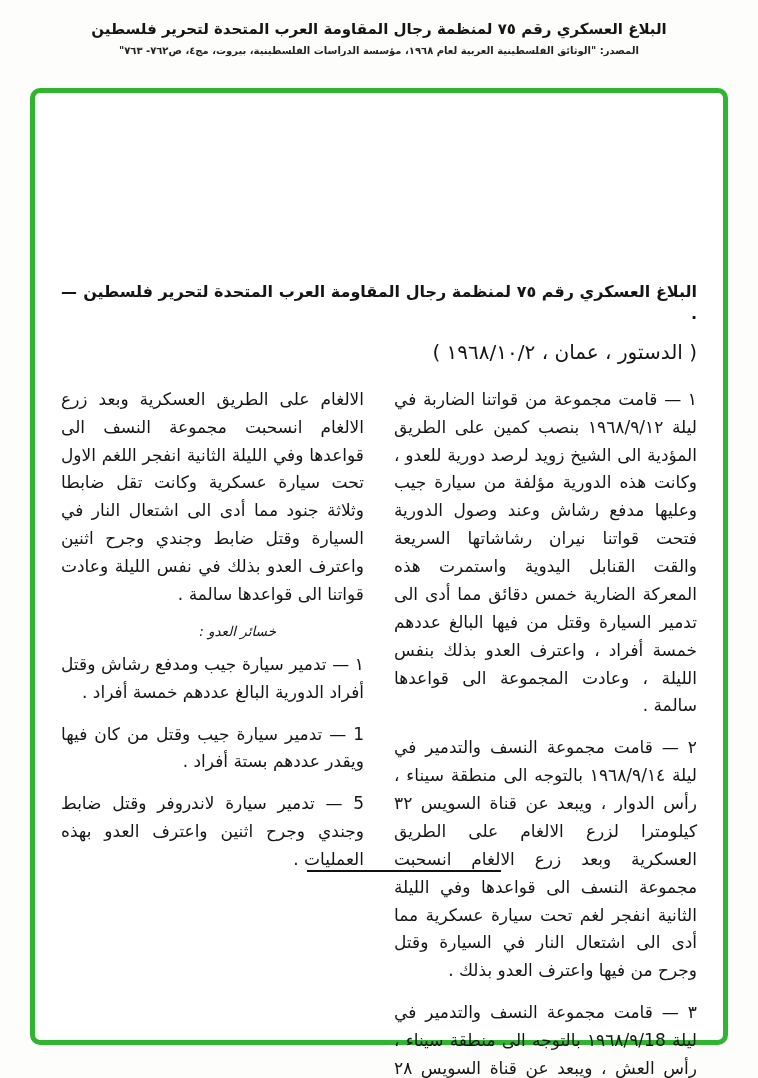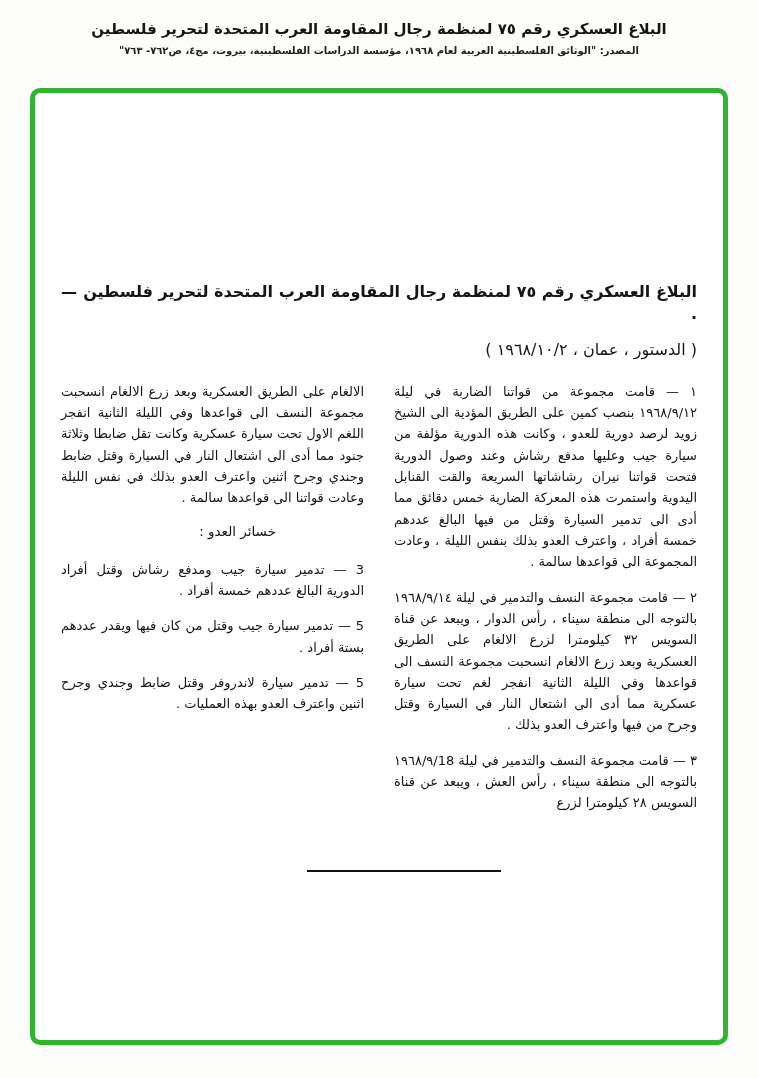--- a/index.html
+++ b/index.html
@@ -56,38 +56,39 @@
     line-height: 1.4;
   }
   .doc-title-dash {
     font-weight: bold;
     font-size: 16px;
     margin-right: 6px;
     white-space: nowrap;
   }
   .doc-dateline {
     margin-top: 14px;
-    font-size: 16px;
+    font-size: 20px;
     font-weight: 500;
   }
   .doc-columns {
     display: flex;
     gap: 30px;
     margin-top: 22px;
   }
   .col { flex: 1; min-width: 0; }
   .para {
-    font-size: 13px;
+    font-size: 17px;
     line-height: 1.64;
     text-align: justify;
     margin-bottom: 14px;
   }
   .losses-heading {
     font-size: 13.5px;
-    margin: 2px 88px 20px 0;
+    margin: 2px 88px 12px 0;
+    font-style: italic;
   }
   .footer-rule {
     position: absolute;
     top: 777px; left: 272px;
     width: 194px;
     border-top: 2px solid #111;
   }
 </style>
 </head>
 <body>
@@ -114,22 +115,22 @@
 
         <div class="col col-right">
           <p class="para">١ — قامت مجموعة من قواتنا الضاربة في ليلة ١٩٦٨/٩/١٢ بنصب كمين على الطريق المؤدية الى الشيخ زويد لرصد دورية للعدو ، وكانت هذه الدورية مؤلفة من سيارة جيب وعليها مدفع رشاش وعند وصول الدورية فتحت قواتنا نيران رشاشاتها السريعة والقت القنابل اليدوية واستمرت هذه المعركة الضارية خمس دقائق مما أدى الى تدمير السيارة وقتل من فيها البالغ عددهم خمسة أفراد ، واعترف العدو بذلك بنفس الليلة ، وعادت المجموعة الى قواعدها سالمة .</p>
           <p class="para">٢ — قامت مجموعة النسف والتدمير في ليلة ١٩٦٨/٩/١٤ بالتوجه الى منطقة سيناء ، رأس الدوار ، ويبعد عن قناة السويس ٣٢ كيلومترا لزرع الالغام على الطريق العسكرية وبعد زرع الالغام انسحبت مجموعة النسف الى قواعدها وفي الليلة الثانية انفجر لغم تحت سيارة عسكرية مما أدى الى اشتعال النار في السيارة وقتل وجرح من فيها واعترف العدو بذلك .</p>
           <p class="para">٣ — قامت مجموعة النسف والتدمير في ليلة ١٩٦٨/٩/18 بالتوجه الى منطقة سيناء ، رأس العش ، ويبعد عن قناة السويس ٢٨ كيلومترا لزرع</p>
         </div>
 
         <div class="col col-left">
           <p class="para">الالغام على الطريق العسكرية وبعد زرع الالغام انسحبت مجموعة النسف الى قواعدها وفي الليلة الثانية انفجر اللغم الاول تحت سيارة عسكرية وكانت تقل ضابطا وثلاثة جنود مما أدى الى اشتعال النار في السيارة وقتل ضابط وجندي وجرح اثنين واعترف العدو بذلك في نفس الليلة وعادت قواتنا الى قواعدها سالمة .</p>
           <p class="losses-heading">خسائر العدو :</p>
-          <p class="para">3 — تدمير سيارة جيب ومدفع رشاش وقتل أفراد الدورية البالغ عددهم خمسة أفراد .</p>
-          <p class="para">5 — تدمير سيارة جيب وقتل من كان فيها ويقدر عددهم بستة أفراد .</p>
+          <p class="para">١ — تدمير سيارة جيب ومدفع رشاش وقتل أفراد الدورية البالغ عددهم خمسة أفراد .</p>
+          <p class="para">1 — تدمير سيارة جيب وقتل من كان فيها ويقدر عددهم بستة أفراد .</p>
           <p class="para">5 — تدمير سيارة لاندروفر وقتل ضابط وجندي وجرح اثنين واعترف العدو بهذه العمليات .</p>
         </div>
 
       </div>
 
     </div>
 
     <div class="footer-rule"></div>
 
   </div>

